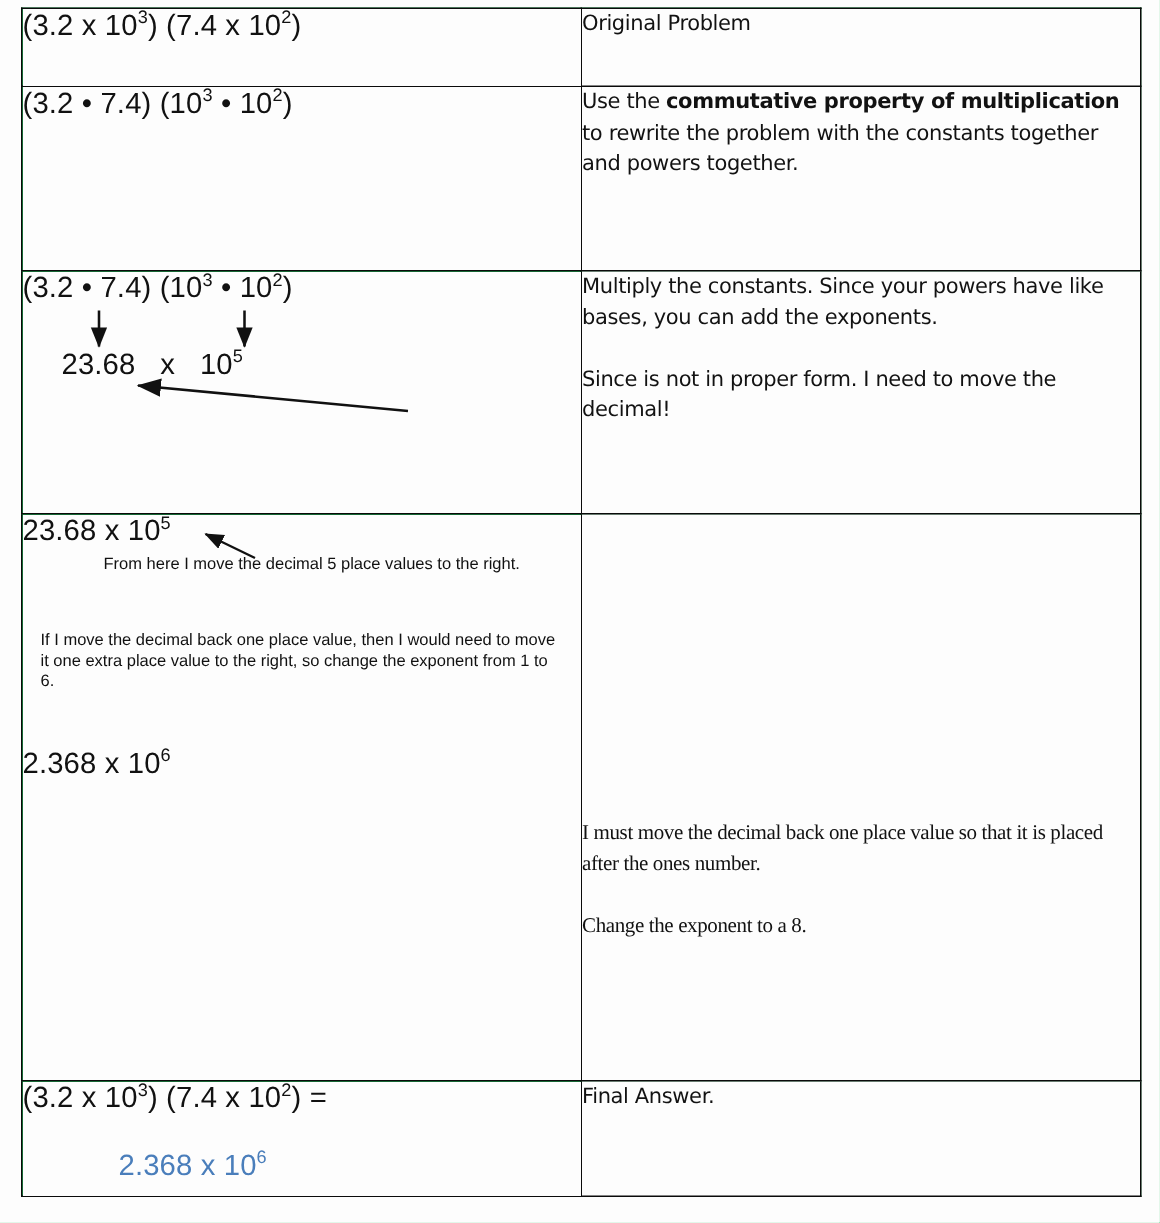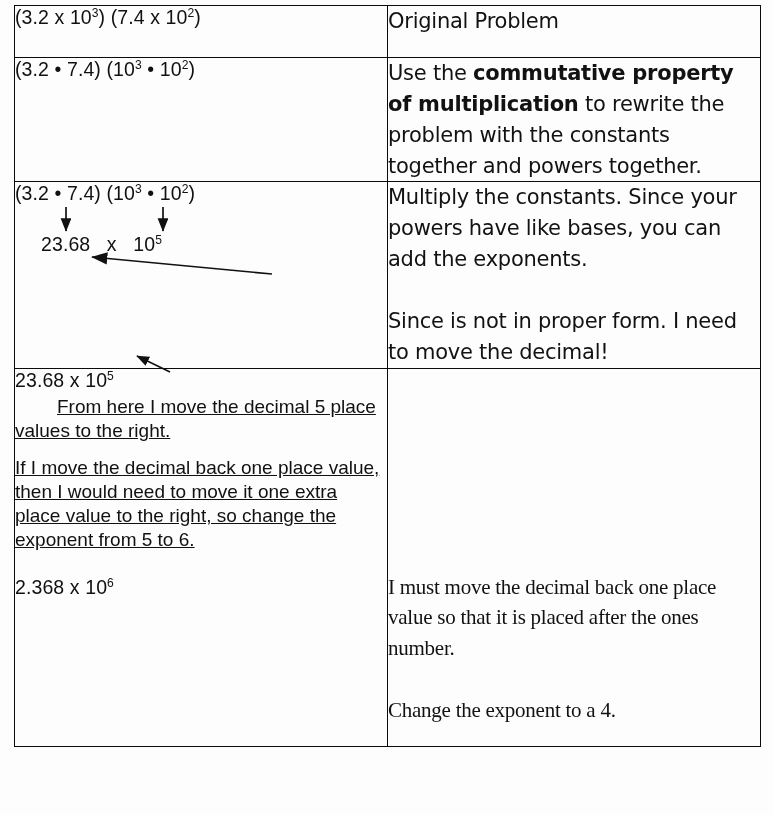--- a/index.html
+++ b/index.html
@@ -59,38 +59,37 @@
   }
   .mathline sup {
     font-size: 0.62em;
     vertical-align: super;
     line-height: 0;
   }
   .indent-1 { padding-left: 26px; }
   .indent-2 { padding-left: 64px; }
 
   .smalltext {
-    font-size: 19px;
+    font-size: 11px;
     line-height: 1.26;
     color: #111111;
-    margin: 0;
-    text-decoration: underline;
+    margin: 12px;
   }
   .smalltext.firstpara { text-indent: 42px; }
   .gap-sm { height: 13px; }
   .gap-md { height: 24px; }
 
   .answer-blue {
     color: #4a7ebb;
   }
 
   
   .notecell {
     font-family: "DejaVu Sans", sans-serif;
-    font-size: 21px;
+    font-size: 14px;
     line-height: 1.47;
     color: #121212;
     padding: 9px 10px 9px 11px;
     letter-spacing: -0.25px;
   }
   .notecell p { margin: 0; }
   .notecell p + p { margin-top: 1.47em; }
   .notecell b { font-weight: 700; }
 
   
@@ -142,31 +141,40 @@
           <p>Multiply the constants.  Since your powers have like bases, you can add the exponents.</p>
           <p>Since is not in proper form.  I need to move the decimal!</p>
         </td>
       </tr>
 
       <tr>
         <td class="mathcell" style="height:377px;">
           <div class="mathline">23.68 x 10<sup>5</sup></div>
           <p class="smalltext firstpara" style="margin-top:3px;">From here I move the decimal 5 place values to the right.</p>
           <div class="gap-sm"></div>
-          <p class="smalltext">If I move the decimal back one place value, then I would need to move it one extra place value to the right, so change the exponent from 5 to 6.</p>
+          <p class="smalltext">If I move the decimal back one place value, then I would need to move it one extra place value to the right, so change the exponent from 1 to 6.</p>
           <div class="gap-md"></div>
           <div class="mathline">2.368 x 10<sup>6</sup></div>
         </td>
         <td class="notecell" style="vertical-align:top; padding-top:0;font-family:Liberation Serif, serif;">
           <div style="height:203px;"></div>
           <p>I must move the decimal back one place value so that it is placed after the ones number.</p>
-          <p>Change the exponent to a 4.</p>
+          <p>Change the exponent to a 8.</p>
         </td>
       </tr>
 
+      <tr>
+        <td class="mathcell" style="height:76px;">
+          <div class="mathline">(3.2 x 10<sup>3</sup>) (7.4 x 10<sup>2</sup>) =</div>
+          <div class="mathline indent-2 answer-blue" style="margin-top:21px;">2.368 x 10<sup>6</sup></div>
+        </td>
+        <td class="notecell">
+          <p>Final Answer.</p>
+        </td>
+      </tr>
 
     </tbody>
   </table>
 
   <svg class="arrow-layer" viewBox="0 0 773 815">
     <defs>
       <marker id="ah" markerWidth="9" markerHeight="9" refX="7.5" refY="3.2" orient="auto" markerUnits="strokeWidth">
         <path d="M0,0 L8,3.2 L0,6.4 z" fill="#111111"></path>
       </marker>
       <marker id="ah2" markerWidth="11" markerHeight="11" refX="9" refY="3.6" orient="auto" markerUnits="strokeWidth">

